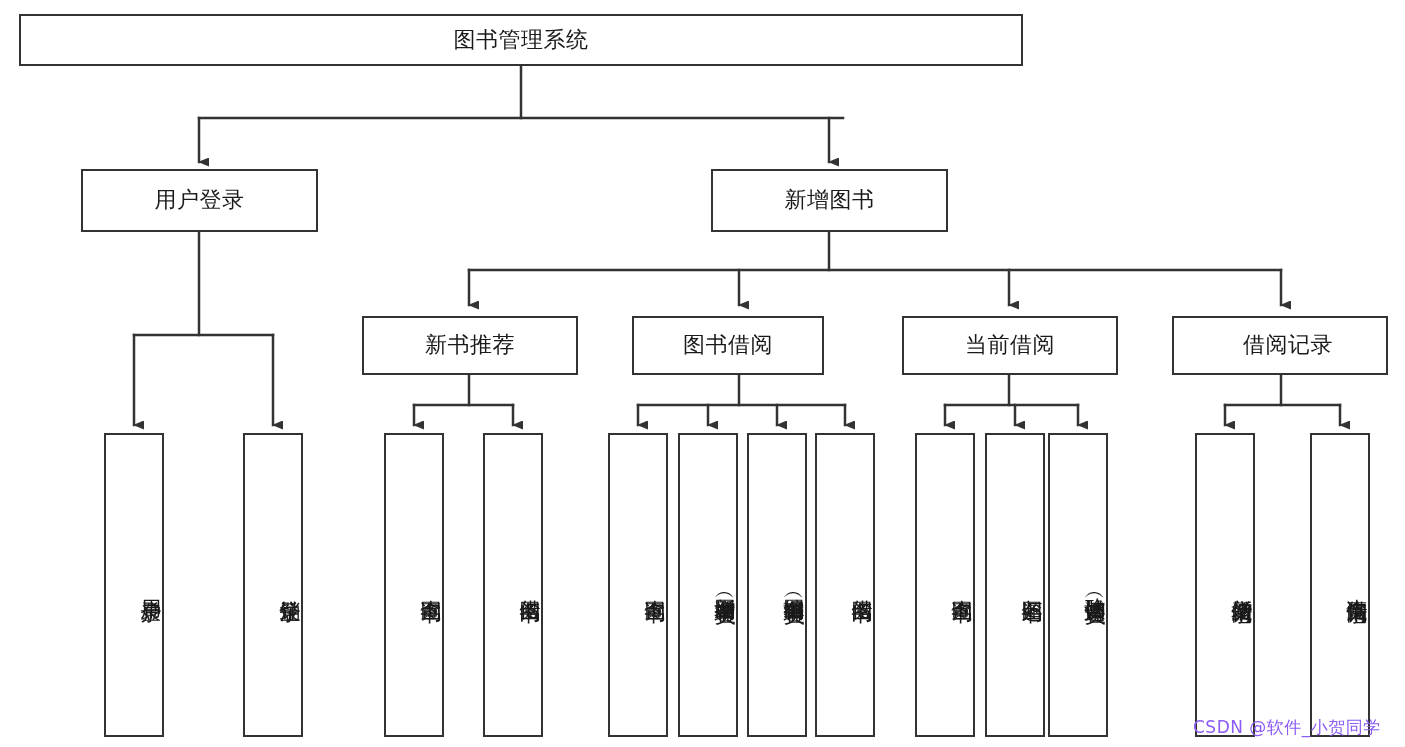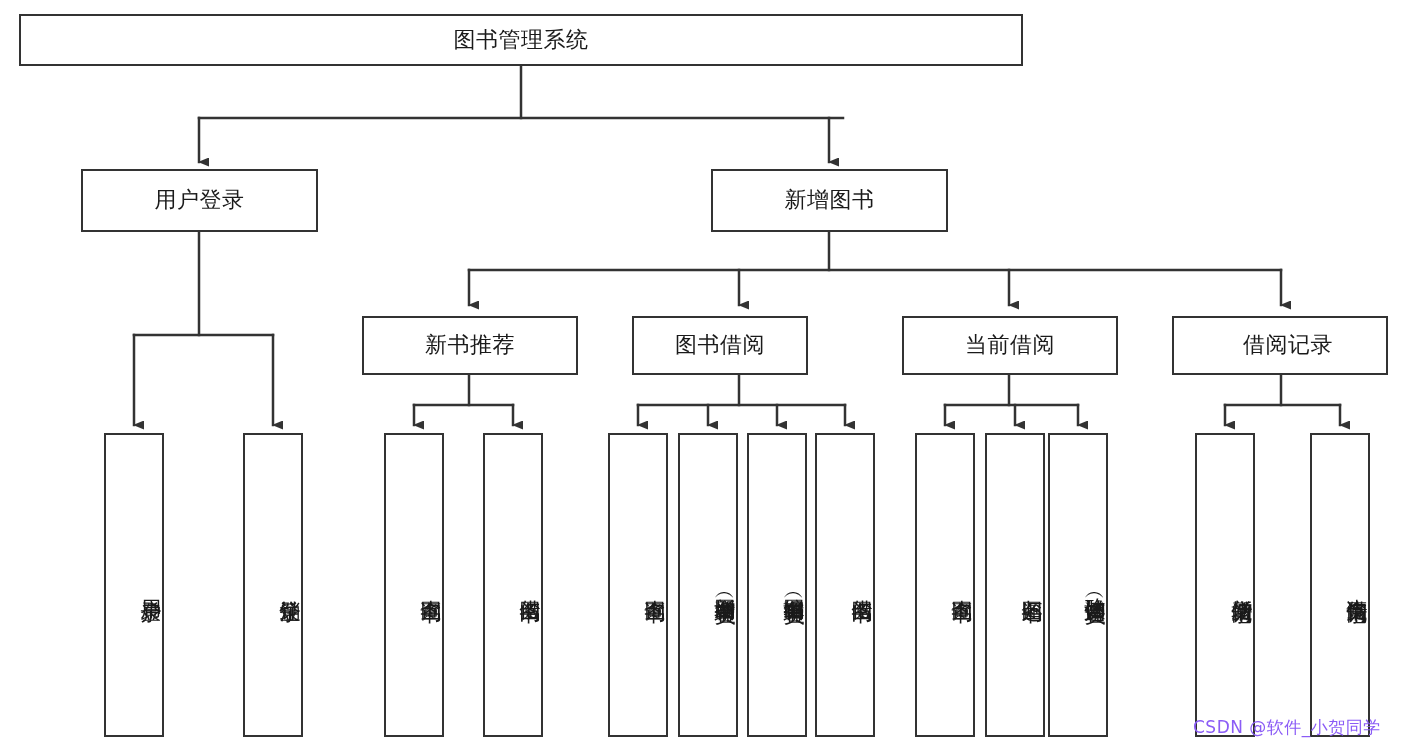--- a/index.html
+++ b/index.html
@@ -132,21 +132,21 @@
   </div>
 
   <div class="node node-h" style="left:711px; top:169px; width:237px; height:63px;">
     <span>新增图书</span>
   </div>
 
   <div class="node node-h" style="left:362px; top:316px; width:216px; height:59px;">
     <span>新书推荐</span>
   </div>
 
-  <div class="node node-h" style="left:632px; top:316px; width:176px; height:59px;">
+  <div class="node node-h" style="left:632px; top:316px; width:192px; height:59px;">
     <span>图书借阅</span>
   </div>
 
   <div class="node node-h" style="left:902px; top:316px; width:216px; height:59px;">
     <span>当前借阅</span>
   </div>
 
   <div class="node node-h" style="left:1172px; top:316px; width:216px; height:59px;padding-left:16px;">
     <span>借阅记录</span>
   </div>

